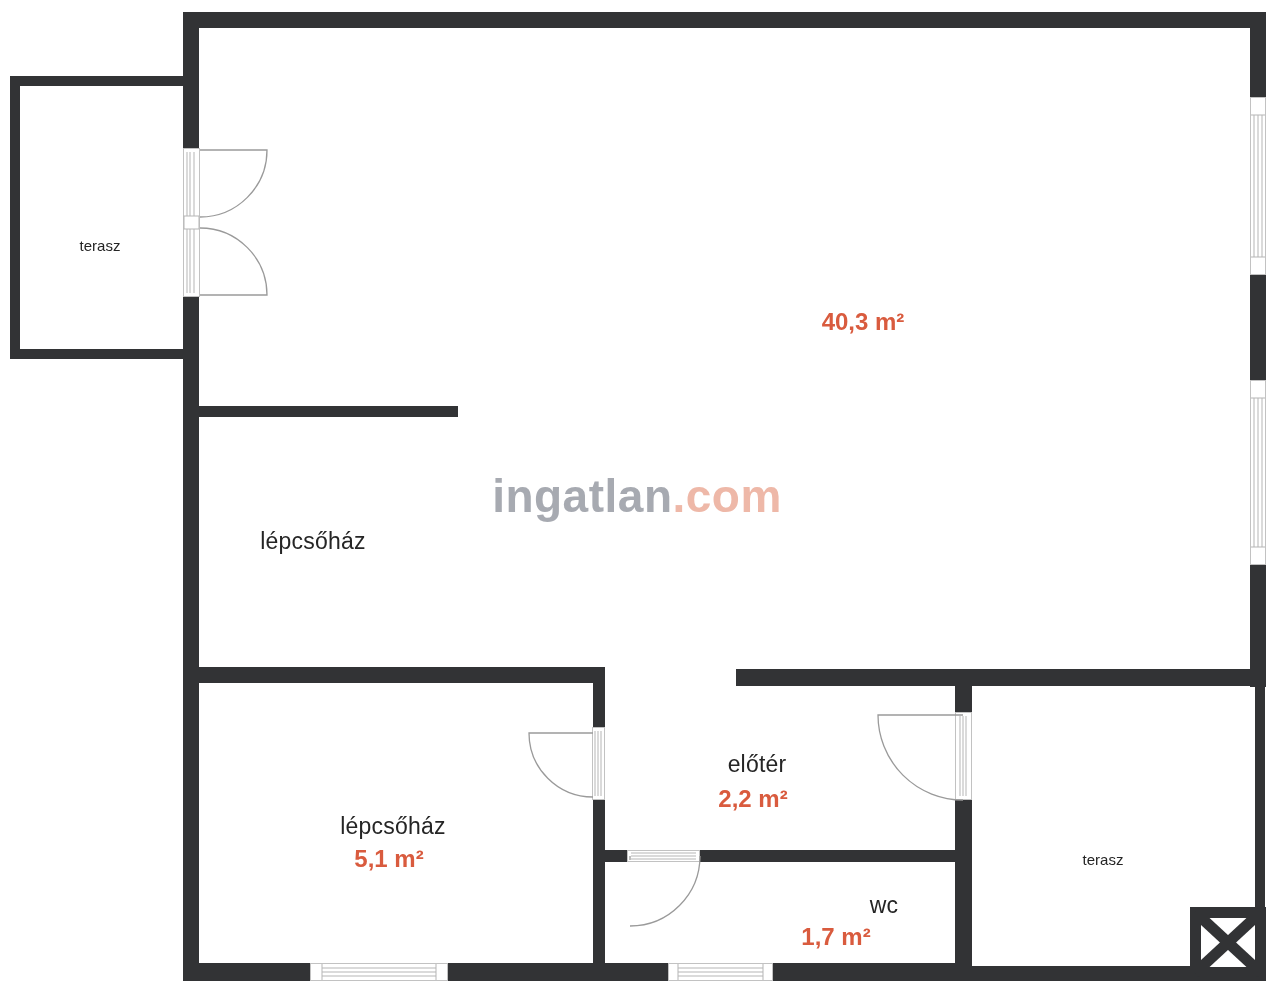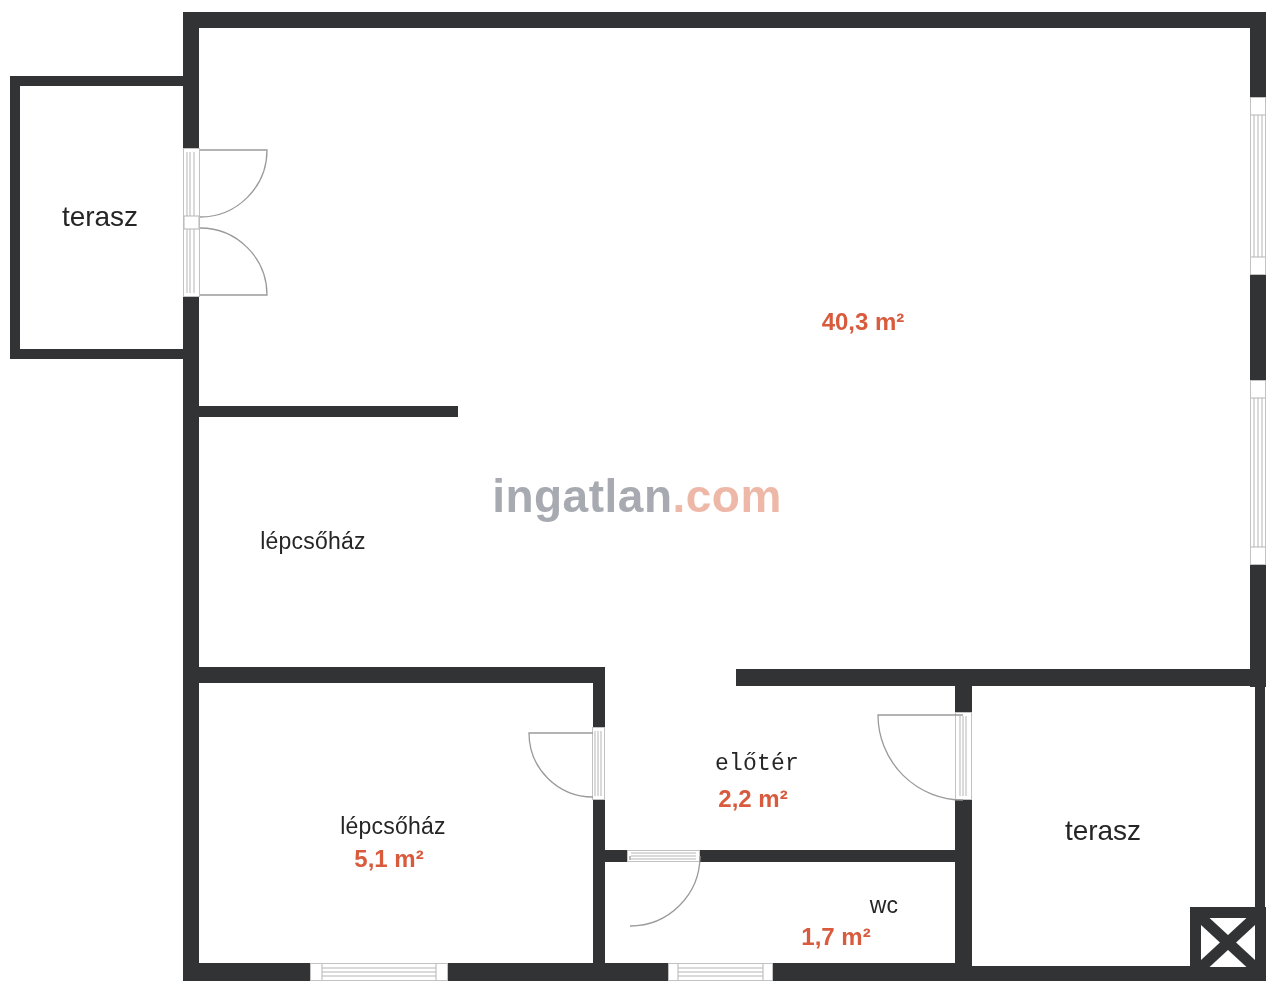--- a/index.html
+++ b/index.html
@@ -6,21 +6,21 @@
   #plan{position:relative;width:1280px;height:996px;background:#ffffff;overflow:hidden;
         font-family:"Liberation Sans", sans-serif;}
   .wall{position:absolute;background:#323335;}
   .twall{position:absolute;background:#323335;}
   .win{position:absolute;background:#ffffff;border:1px solid #c2c2c2;box-sizing:border-box;}
   svg.overlay{position:absolute;left:0;top:0;width:1280px;height:996px;pointer-events:none;}
   .lbl{position:absolute;transform:translate(-50%,-50%);white-space:nowrap;
        color:#252525;font-weight:500;}
   .room-name{font-size:23px;letter-spacing:.2px;}
   .room-area{font-size:24px;color:#d95b3e;font-weight:700;}
-  .terasz-lbl{font-size:28px;}
+  .terasz-lbl{font-size:15px;margin-top:28px;}
   .watermark{position:absolute;transform:translate(-50%,-50%);font-size:46px;font-weight:700;
              letter-spacing:.5px;white-space:nowrap;}
   .wm-gray{color:#a7aab1;margin-top:34px;}
   .wm-accent{color:#eeb8a8;}
 </style>
 </head>
 <body>
 
 <div id="plan">
 
@@ -133,21 +133,21 @@
 
   <div class="lbl terasz-lbl" style="left:100px;top:217px;">terasz</div>
 
   <div class="lbl room-area" style="left:863px;top:322px;">40,3 m²</div>
 
   <div class="lbl room-name" style="left:313px;top:541px;">lépcsőház</div>
 
   <div class="lbl room-name" style="left:393px;top:826px;">lépcsőház</div>
   <div class="lbl room-area" style="left:389px;top:859px;">5,1 m²</div>
 
-  <div class="lbl room-name" style="left:757px;top:764px;font-family:Liberation Mono, monospace;">előtér</div>
+  <div class="lbl room-name" style="left:757px;top:764px;">előtér</div>
   <div class="lbl room-area" style="left:753px;top:799px;">2,2 m²</div>
 
   <div class="lbl room-name" style="left:838px;top:905px;margin-left:46px;">wc</div>
   <div class="lbl room-area" style="left:836px;top:937px;text-align:center;">1,7 m²</div>
 
   <div class="lbl terasz-lbl" style="left:1103px;top:831px;">terasz</div>
 
   <div class="watermark" style="left:637px;top:496px;">
     <span class="wm-gray">ingatlan</span><span class="wm-accent">.com</span>
   </div>

